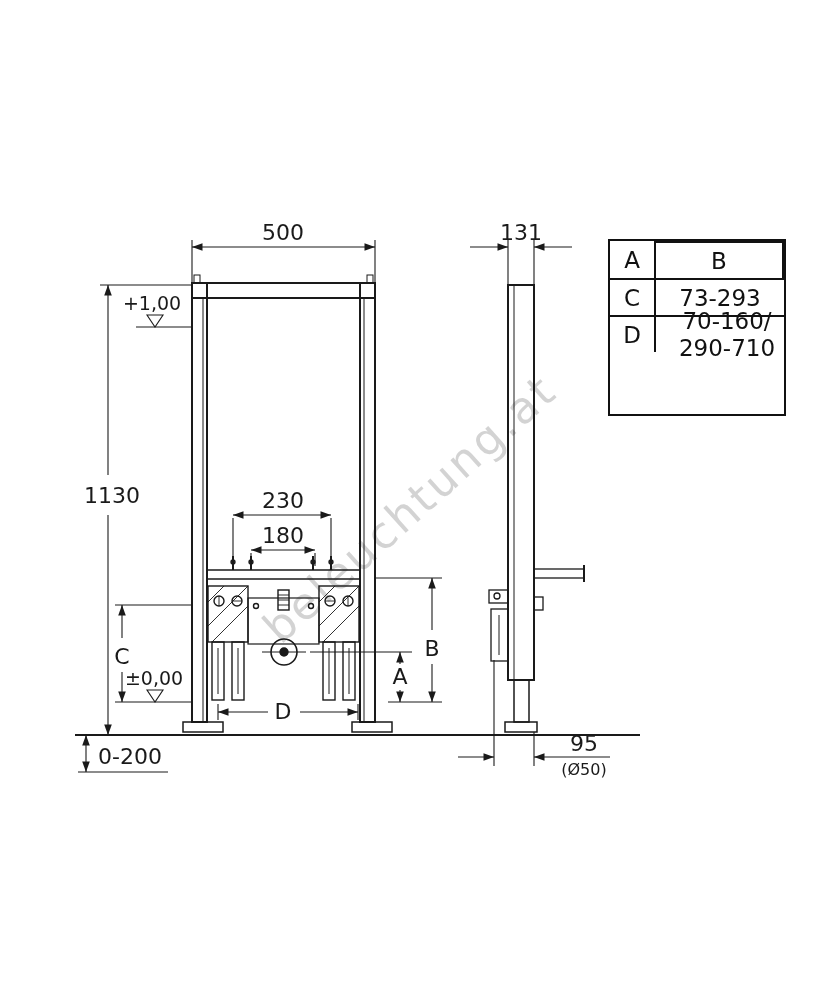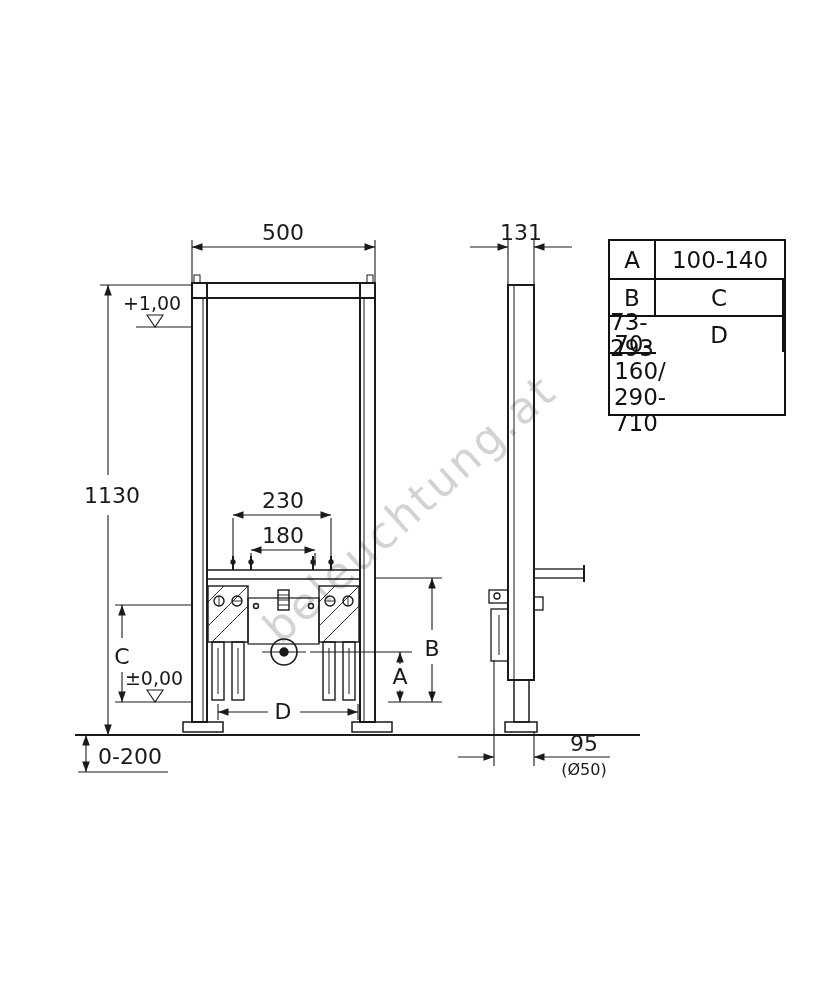--- a/index.html
+++ b/index.html
@@ -229,21 +229,20 @@
   <text class="dim-txt" x="432" y="656">B</text>
   <text class="dim-txt" x="400" y="684">A</text>
   <text class="dim-txt" x="283" y="719">D</text>
   <text class="dim-txt" x="130" y="764">0-200</text>
   <text class="dim-txt" x="584" y="751">95</text>
   <text class="dim-txt-xs" x="584" y="775">(Ø50)</text>
 </svg>
 
   <div class="dim-table">
     <div class="cell lbl">A</div>
-    <div class="cell">100-140</div>
     <div class="cell lbl rt">B</div>
     <div class="cell lbl rt">C</div>
     <div class="cell rt">73-293</div>
     <div class="cell lbl rt">D</div>
     <div class="cell rt two">
       <span>70-160/</span>
       <span>290-710</span>
     </div>
   </div>
 

